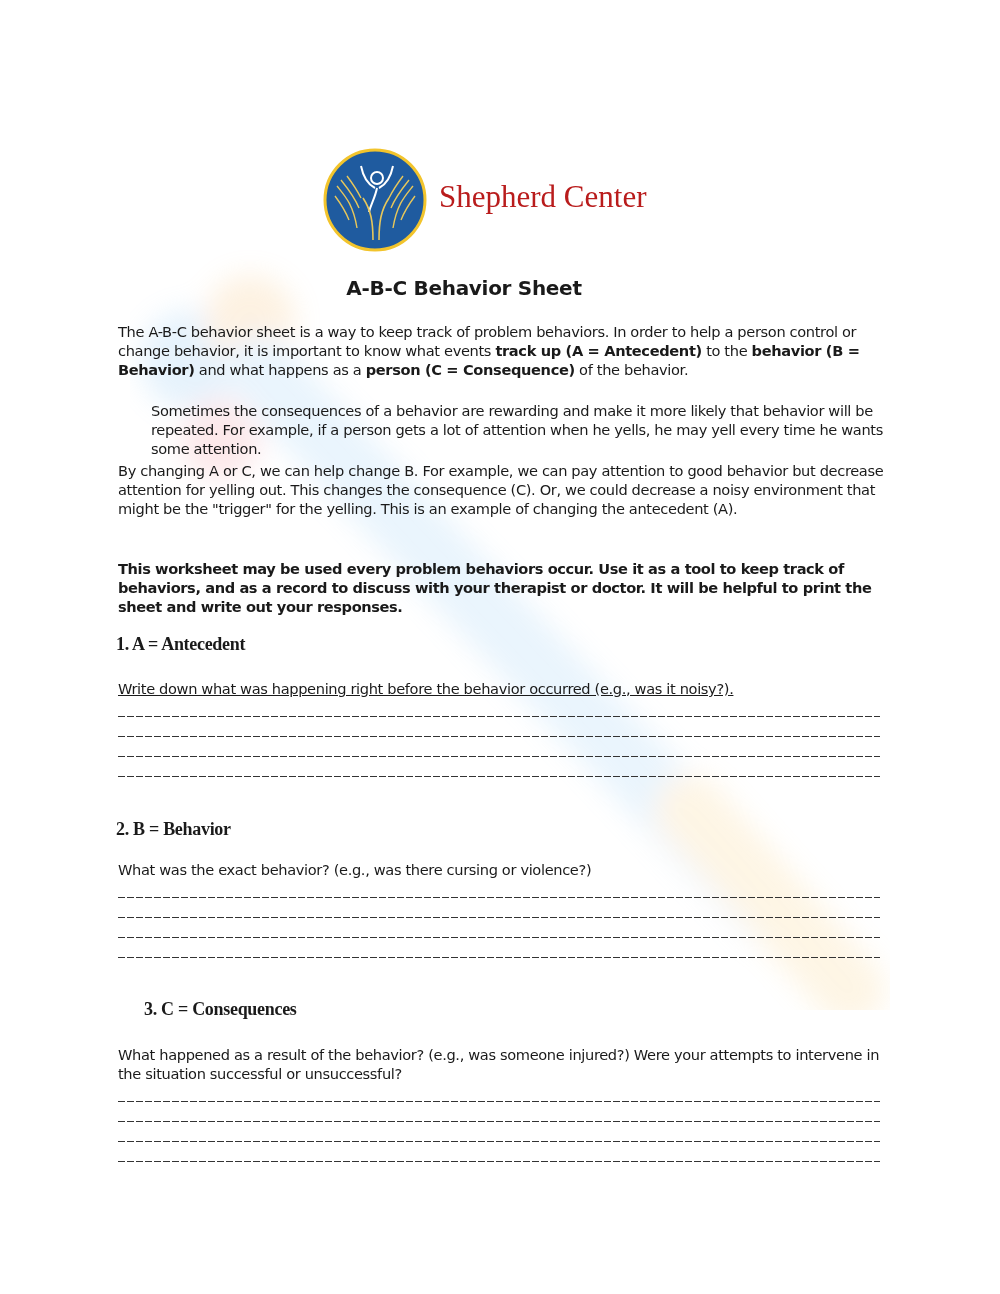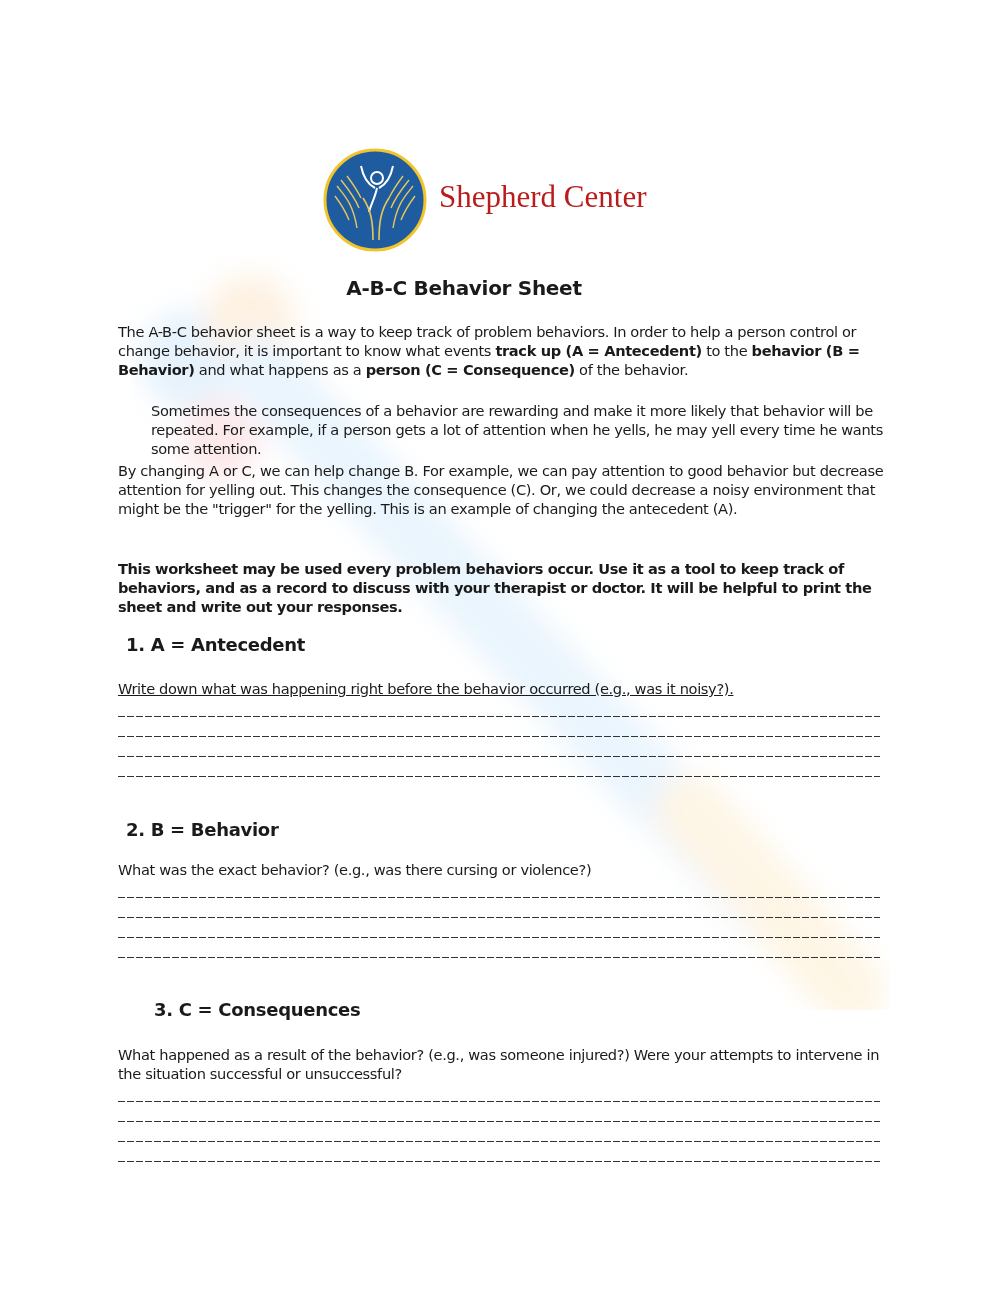--- a/index.html
+++ b/index.html
@@ -25,21 +25,21 @@
     .title {
       position: absolute; left: 0; width: 928px; top: 276px; text-align: center;
       font-size: 20px; font-weight: bold; letter-spacing: -0.3px;
     }
     .para {
       position: absolute; left: 118px; width: 770px;
       font-size: 14.6px; line-height: 19px; letter-spacing: -0.35px;
     }
     .para b { font-weight: bold; }
     .heading {
-      position: absolute; left: 126px; font-size: 18px; font-weight: bold; letter-spacing: -0.3px;
+      position: absolute; left: 116px; font-size: 18px; font-weight: bold; letter-spacing: -0.3px; font-family: Liberation Serif, serif;
     }
     .prompt {
       position: absolute; left: 118px; width: 770px;
       font-size: 14.6px; line-height: 19px; letter-spacing: -0.35px;
     }
     .lines { position: absolute; left: 118px; width: 762px; }
     .line {
       height: 20px; position: relative;
     }
     .line::after {

